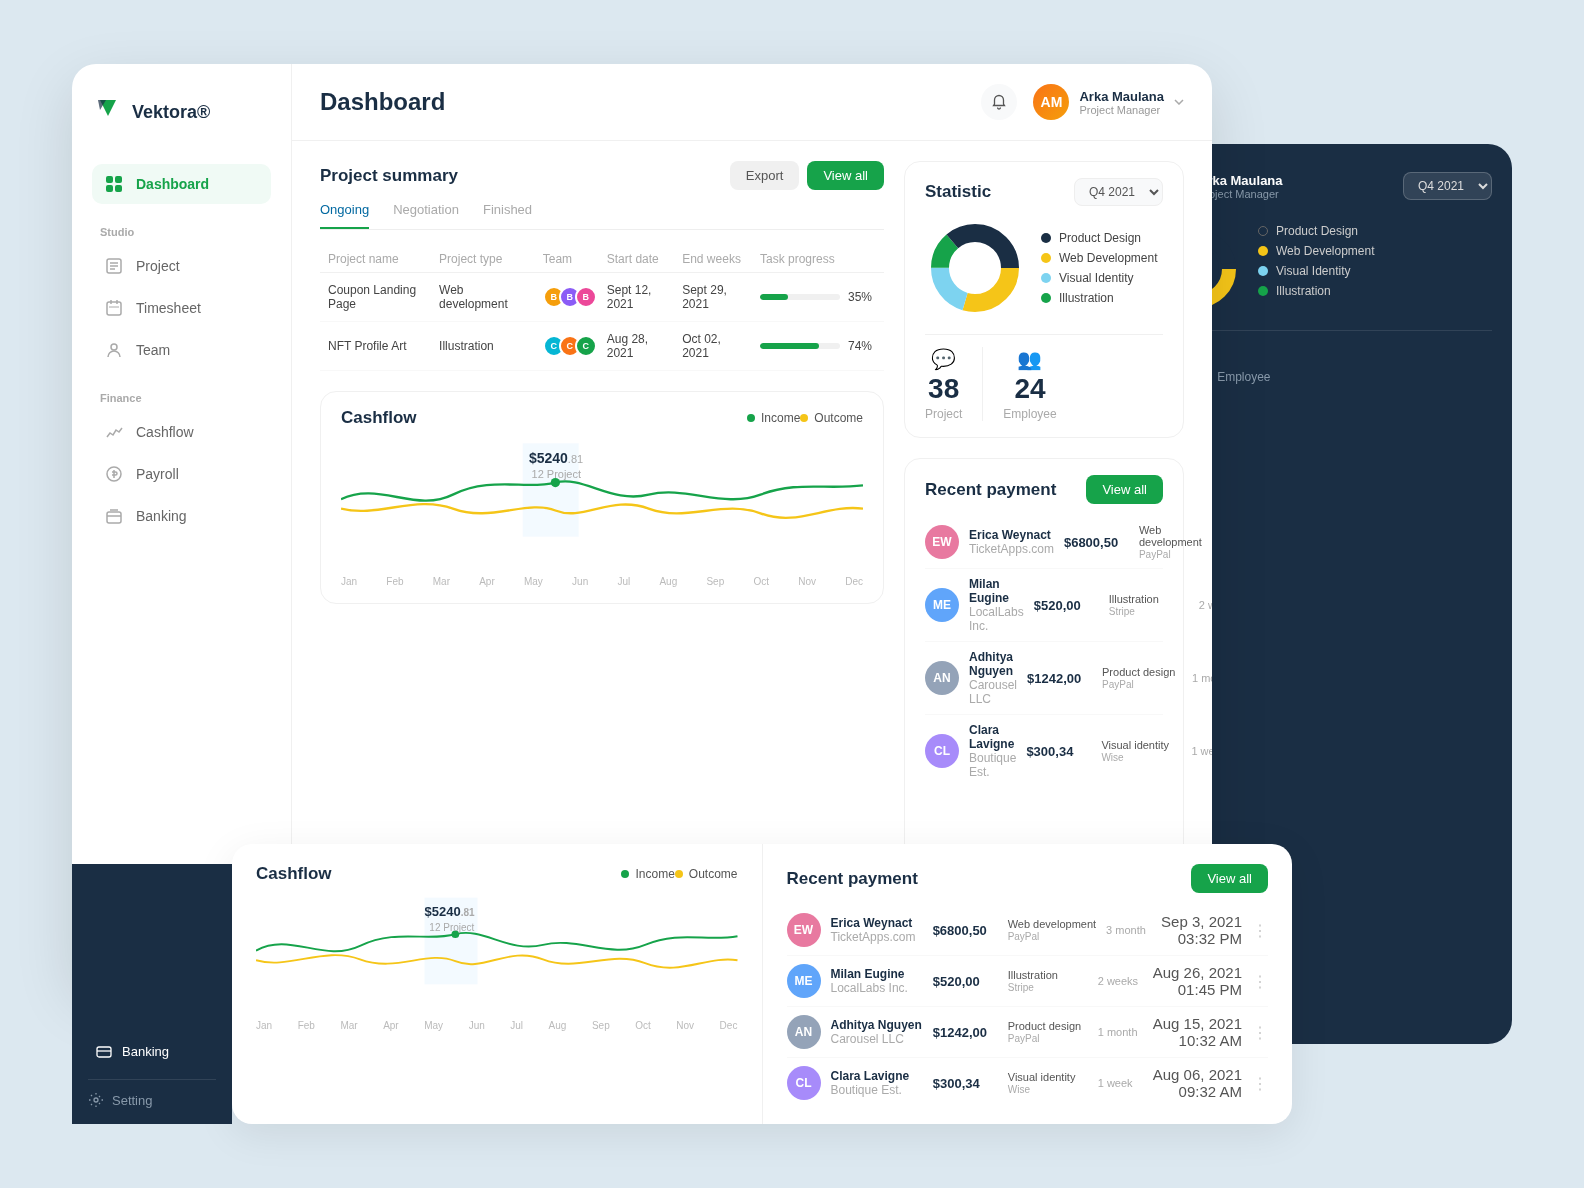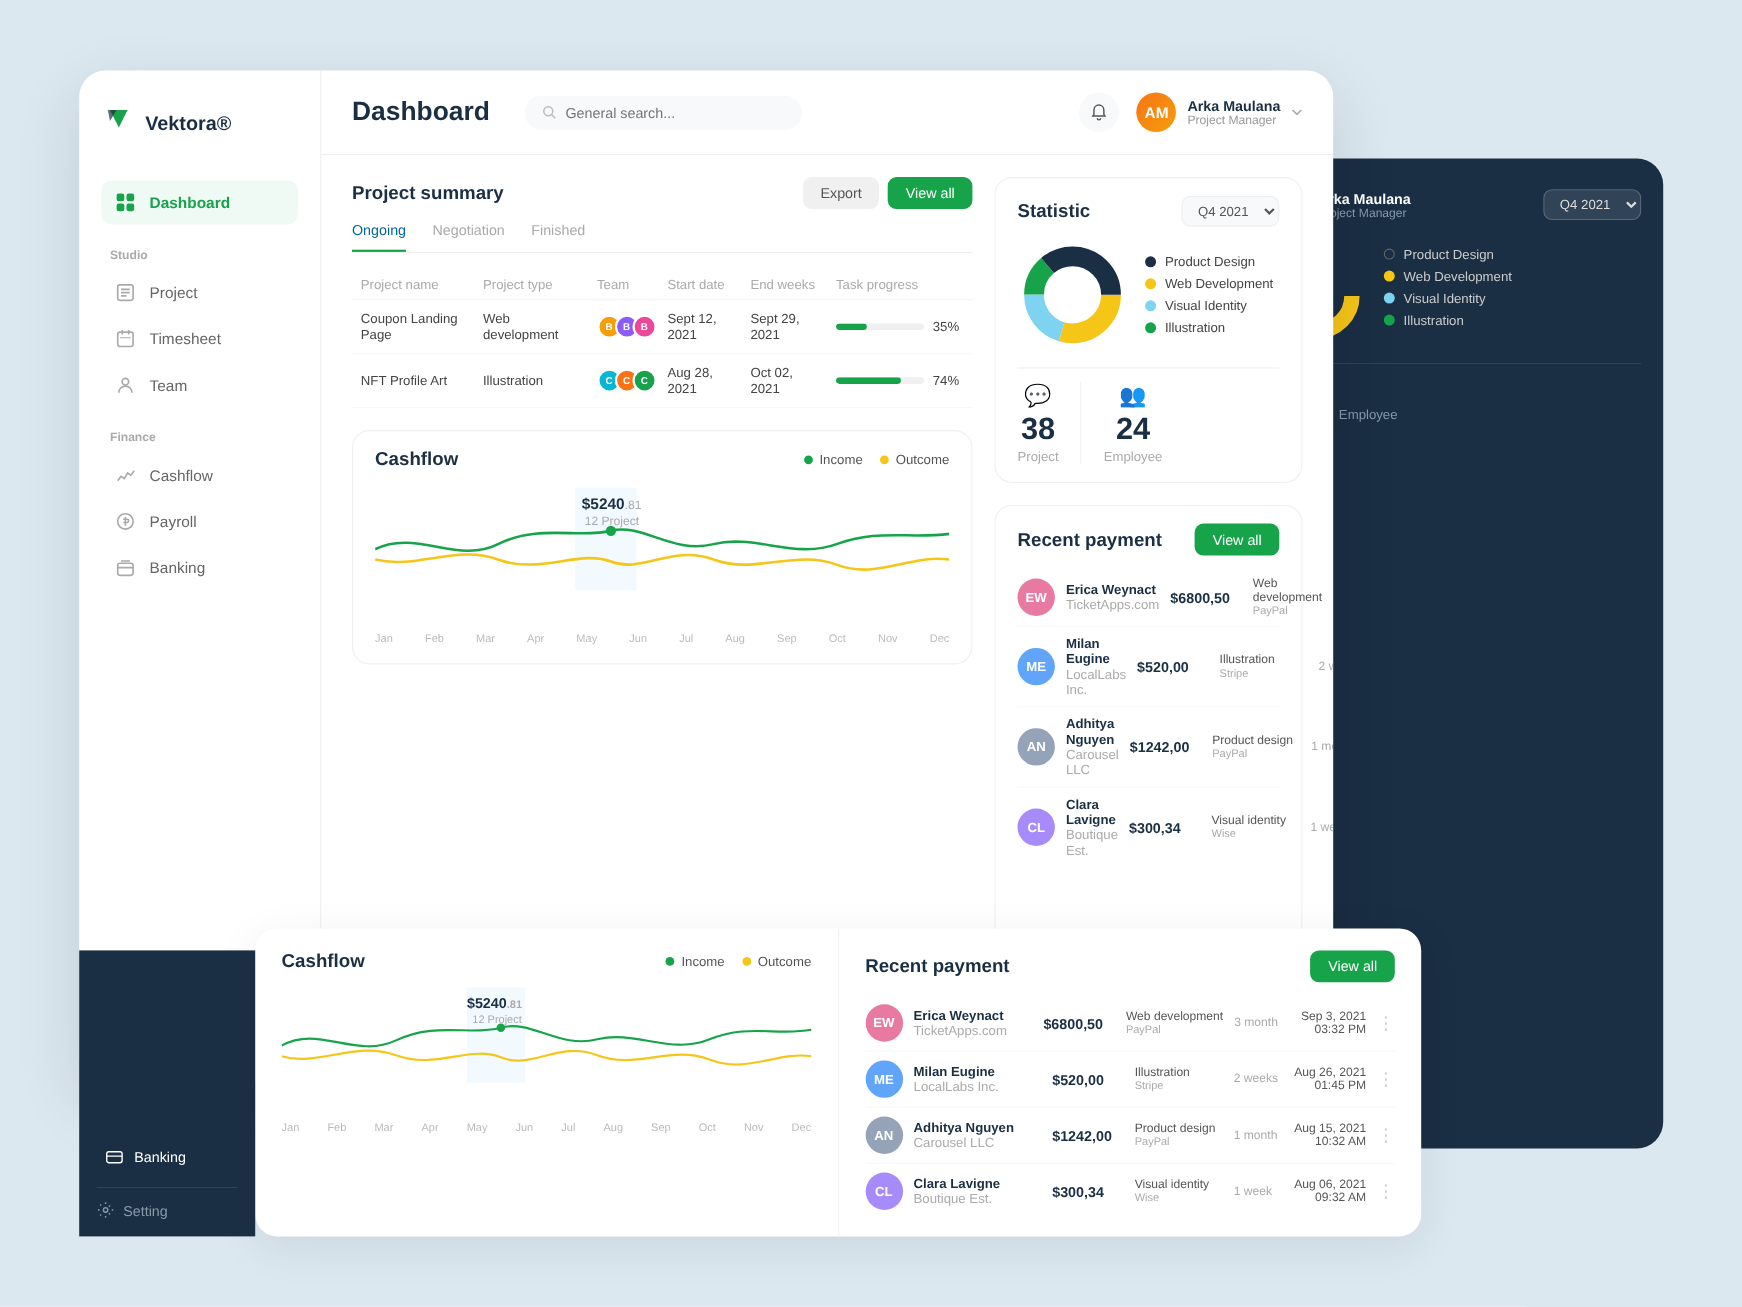--- a/index.html
+++ b/index.html
@@ -322,21 +322,20 @@
     
     .cashflow-section {
       background: #fff;
       border-radius: 16px;
       padding: 16px 20px;
       border: 1px solid #f0f0f0;
     }
 
     .legend {
       display: flex;
-      gap: 16px;
       align-items: center;
     }
 
     .legend-item {
       display: flex;
       align-items: center;
       gap: 6px;
       font-size: 12px;
       color: #555;
     }
@@ -511,21 +510,21 @@
       min-width: 80px;
     }
 
     .payment-duration {
       font-size: 11px;
       color: #aaa;
       min-width: 45px;
     }
 
     .payment-date {
-      font-size: 11px;
+      font-size: 15px;
       color: #555;
       text-align: right;
       min-width: 65px;
     }
 
     .payment-more {
       color: #ccc;
       cursor: pointer;
       font-size: 16px;
     }
@@ -798,27 +797,20 @@
           </svg>
         </span>
         <span>Setting</span>
       </div>
     </nav>
 
     <div class="main-content">
 
       <div class="header">
         <h1 class="page-title">Dashboard</h1>
-        <div class="search-bar">
-          <svg width="14" height="14" viewBox="0 0 14 14" fill="none">
-            <circle cx="6" cy="6" r="4.5" stroke="#bbb" stroke-width="1.5"></circle>
-            <line x1="9.5" y1="9.5" x2="13" y2="13" stroke="#bbb" stroke-width="1.5"></line>
-          </svg>
-          <input type="text" placeholder="General search..." style="">
-        </div>
         <div class="header-spacer"></div>
         <div class="header-bell">
           <svg width="16" height="16" viewBox="0 0 16 16" fill="none">
             <path d="M8 1.5C5.5 1.5 3.5 3.5 3.5 6v4l-1 1.5h11l-1-1.5V6C12.5 3.5 10.5 1.5 8 1.5z" stroke="#555" stroke-width="1.3" fill="none"></path>
             <path d="M6.5 13.5a1.5 1.5 0 003 0" stroke="#555" stroke-width="1.3" fill="none"></path>
           </svg>
         </div>
         <div class="user-profile">
           <div class="user-avatar">AM</div>
           <div class="user-info">

